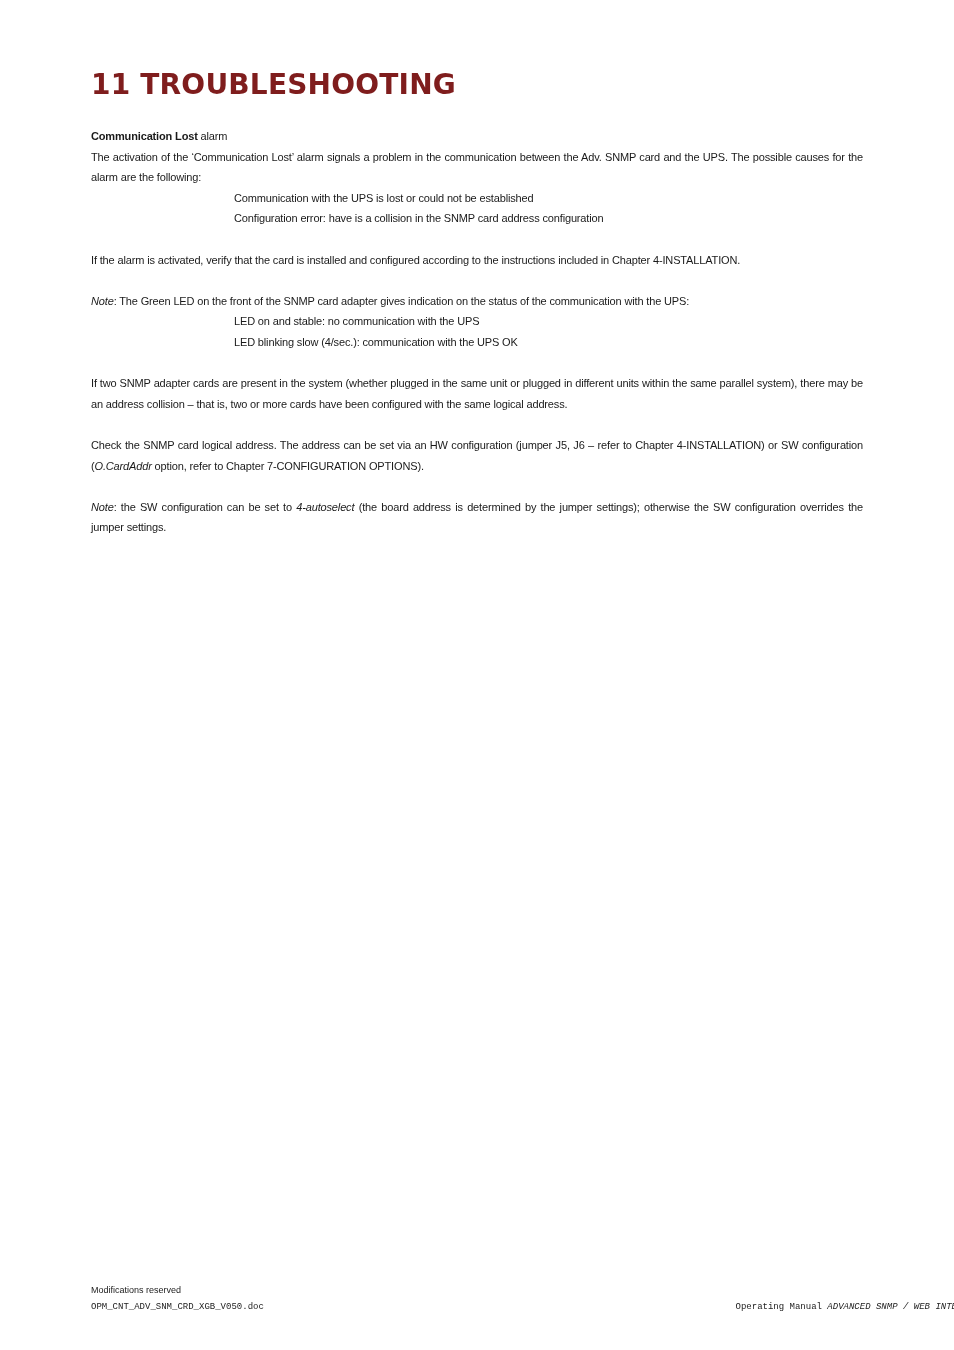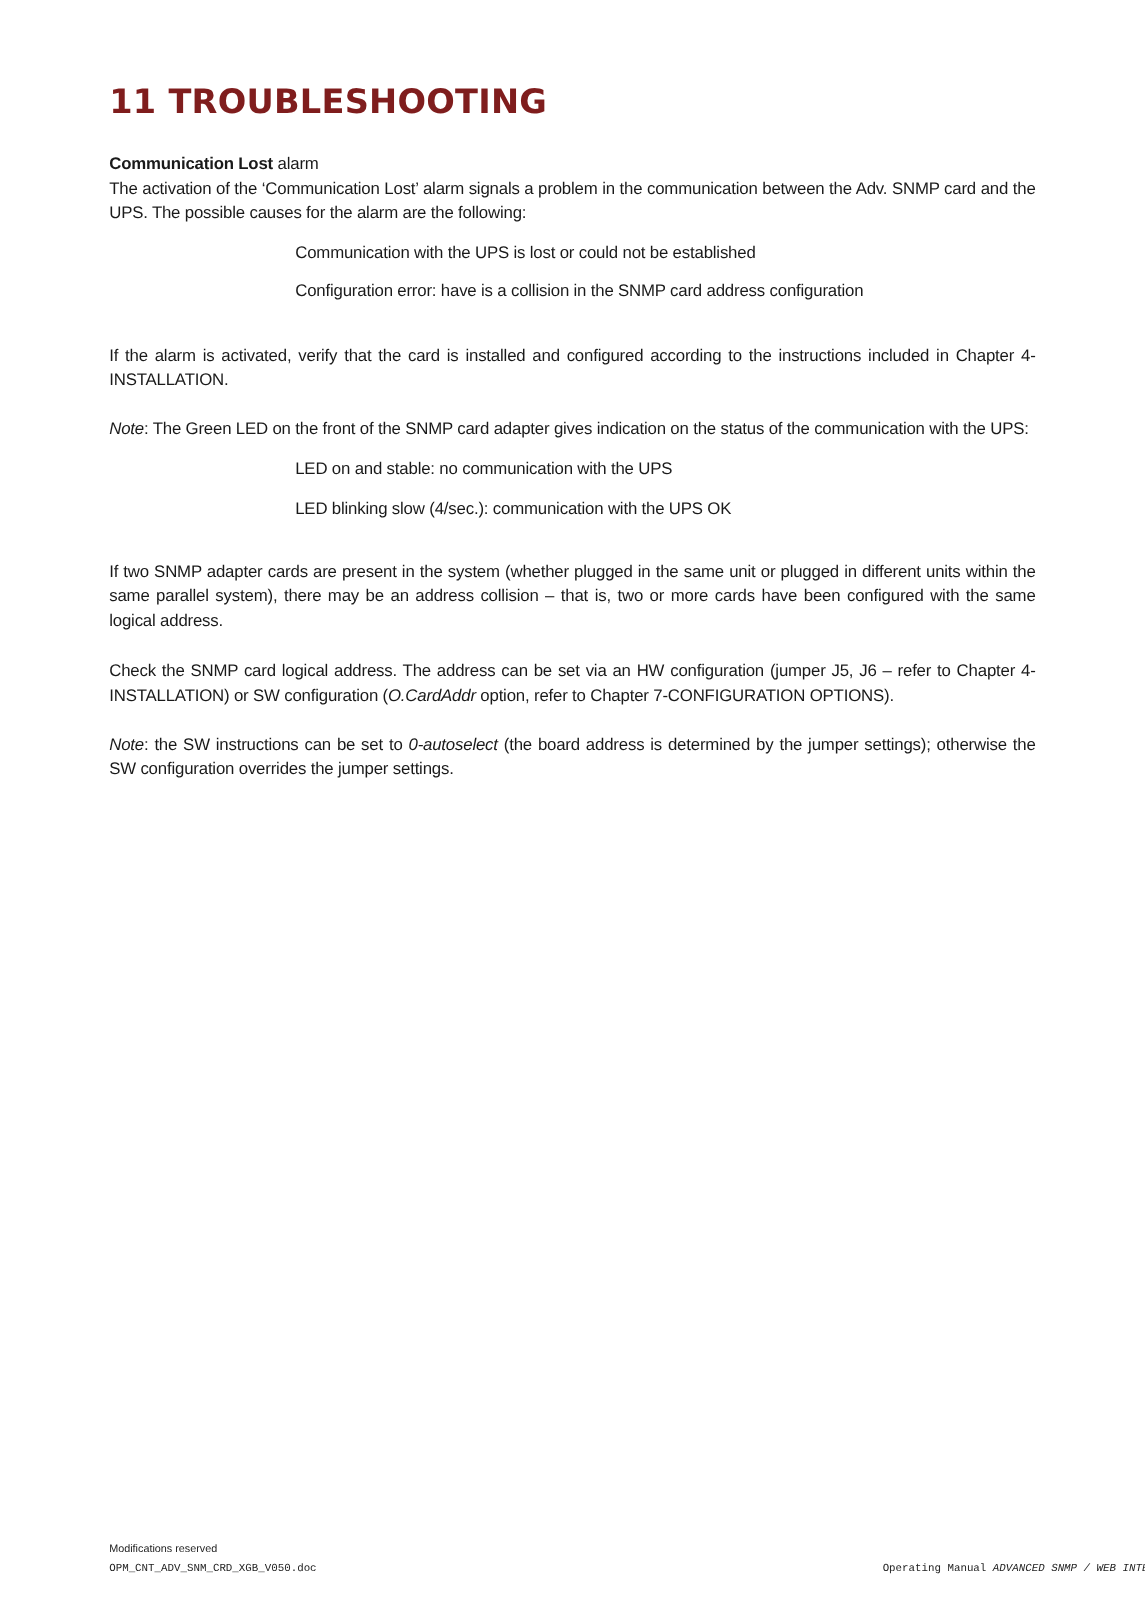--- a/index.html
+++ b/index.html
@@ -25,32 +25,32 @@
       font-size: 28px;
       letter-spacing: 0.2px;
       color: #7f1d1d;
       white-space: nowrap;
     }
     .content {
       position: absolute;
       left: 91px;
       top: 126px;
       width: 772px;
-      font-size: 14px;
+      font-size: 11px;
       line-height: 20.6px;
       letter-spacing: -0.15px;
       color: #1a1a1a;
     }
     .p {
       margin: 0;
       text-align: justify;
     }
     .gap { height: 20.6px; }
     .indent {
-      margin: 12px;
+      margin: 0;
       padding-left: 143px;
       white-space: nowrap;
     }
     .bold { font-weight: bold; }
     .ital { font-style: italic; }
     .footer {
       position: absolute;
       left: 91px;
       width: 920px;
       font-size: 9px;
@@ -89,21 +89,21 @@
   <div class="gap"></div>
 
   <p class="p">If two SNMP adapter cards are present in the system (whether plugged in the same unit or plugged in different units within the same parallel system), there may be an address collision – that is, two or more cards have been configured with the same logical address.</p>
 
   <div class="gap"></div>
 
   <p class="p"><span>Check the SNMP card logical address. The address can be set via an HW configuration (jumper J5, J6 – refer to Chapter 4-INSTALLATION) or SW configuration (</span><span class="ital">O.CardAddr</span><span> option, refer to Chapter 7-CONFIGURATION OPTIONS).</span></p>
 
   <div class="gap"></div>
 
-  <p class="p"><span class="ital">Note</span><span>: the SW instructions can be set to </span><span class="ital">0-autoselect</span><span> (the board address is determined by the jumper settings); otherwise the SW configuration overrides the jumper settings.</span></p>
+  <p class="p"><span class="ital">Note</span><span>: the SW configuration can be set to </span><span class="ital">4-autoselect</span><span> (the board address is determined by the jumper settings); otherwise the SW configuration overrides the jumper settings.</span></p>
 </div>
 
 <div class="footer footer-top">
   <div class="row">
     <span>Modifications reserved</span>
     <span>Page 32/33</span>
   </div>
 </div>
 <div class="footer footer-bottom">
   <div class="row">

